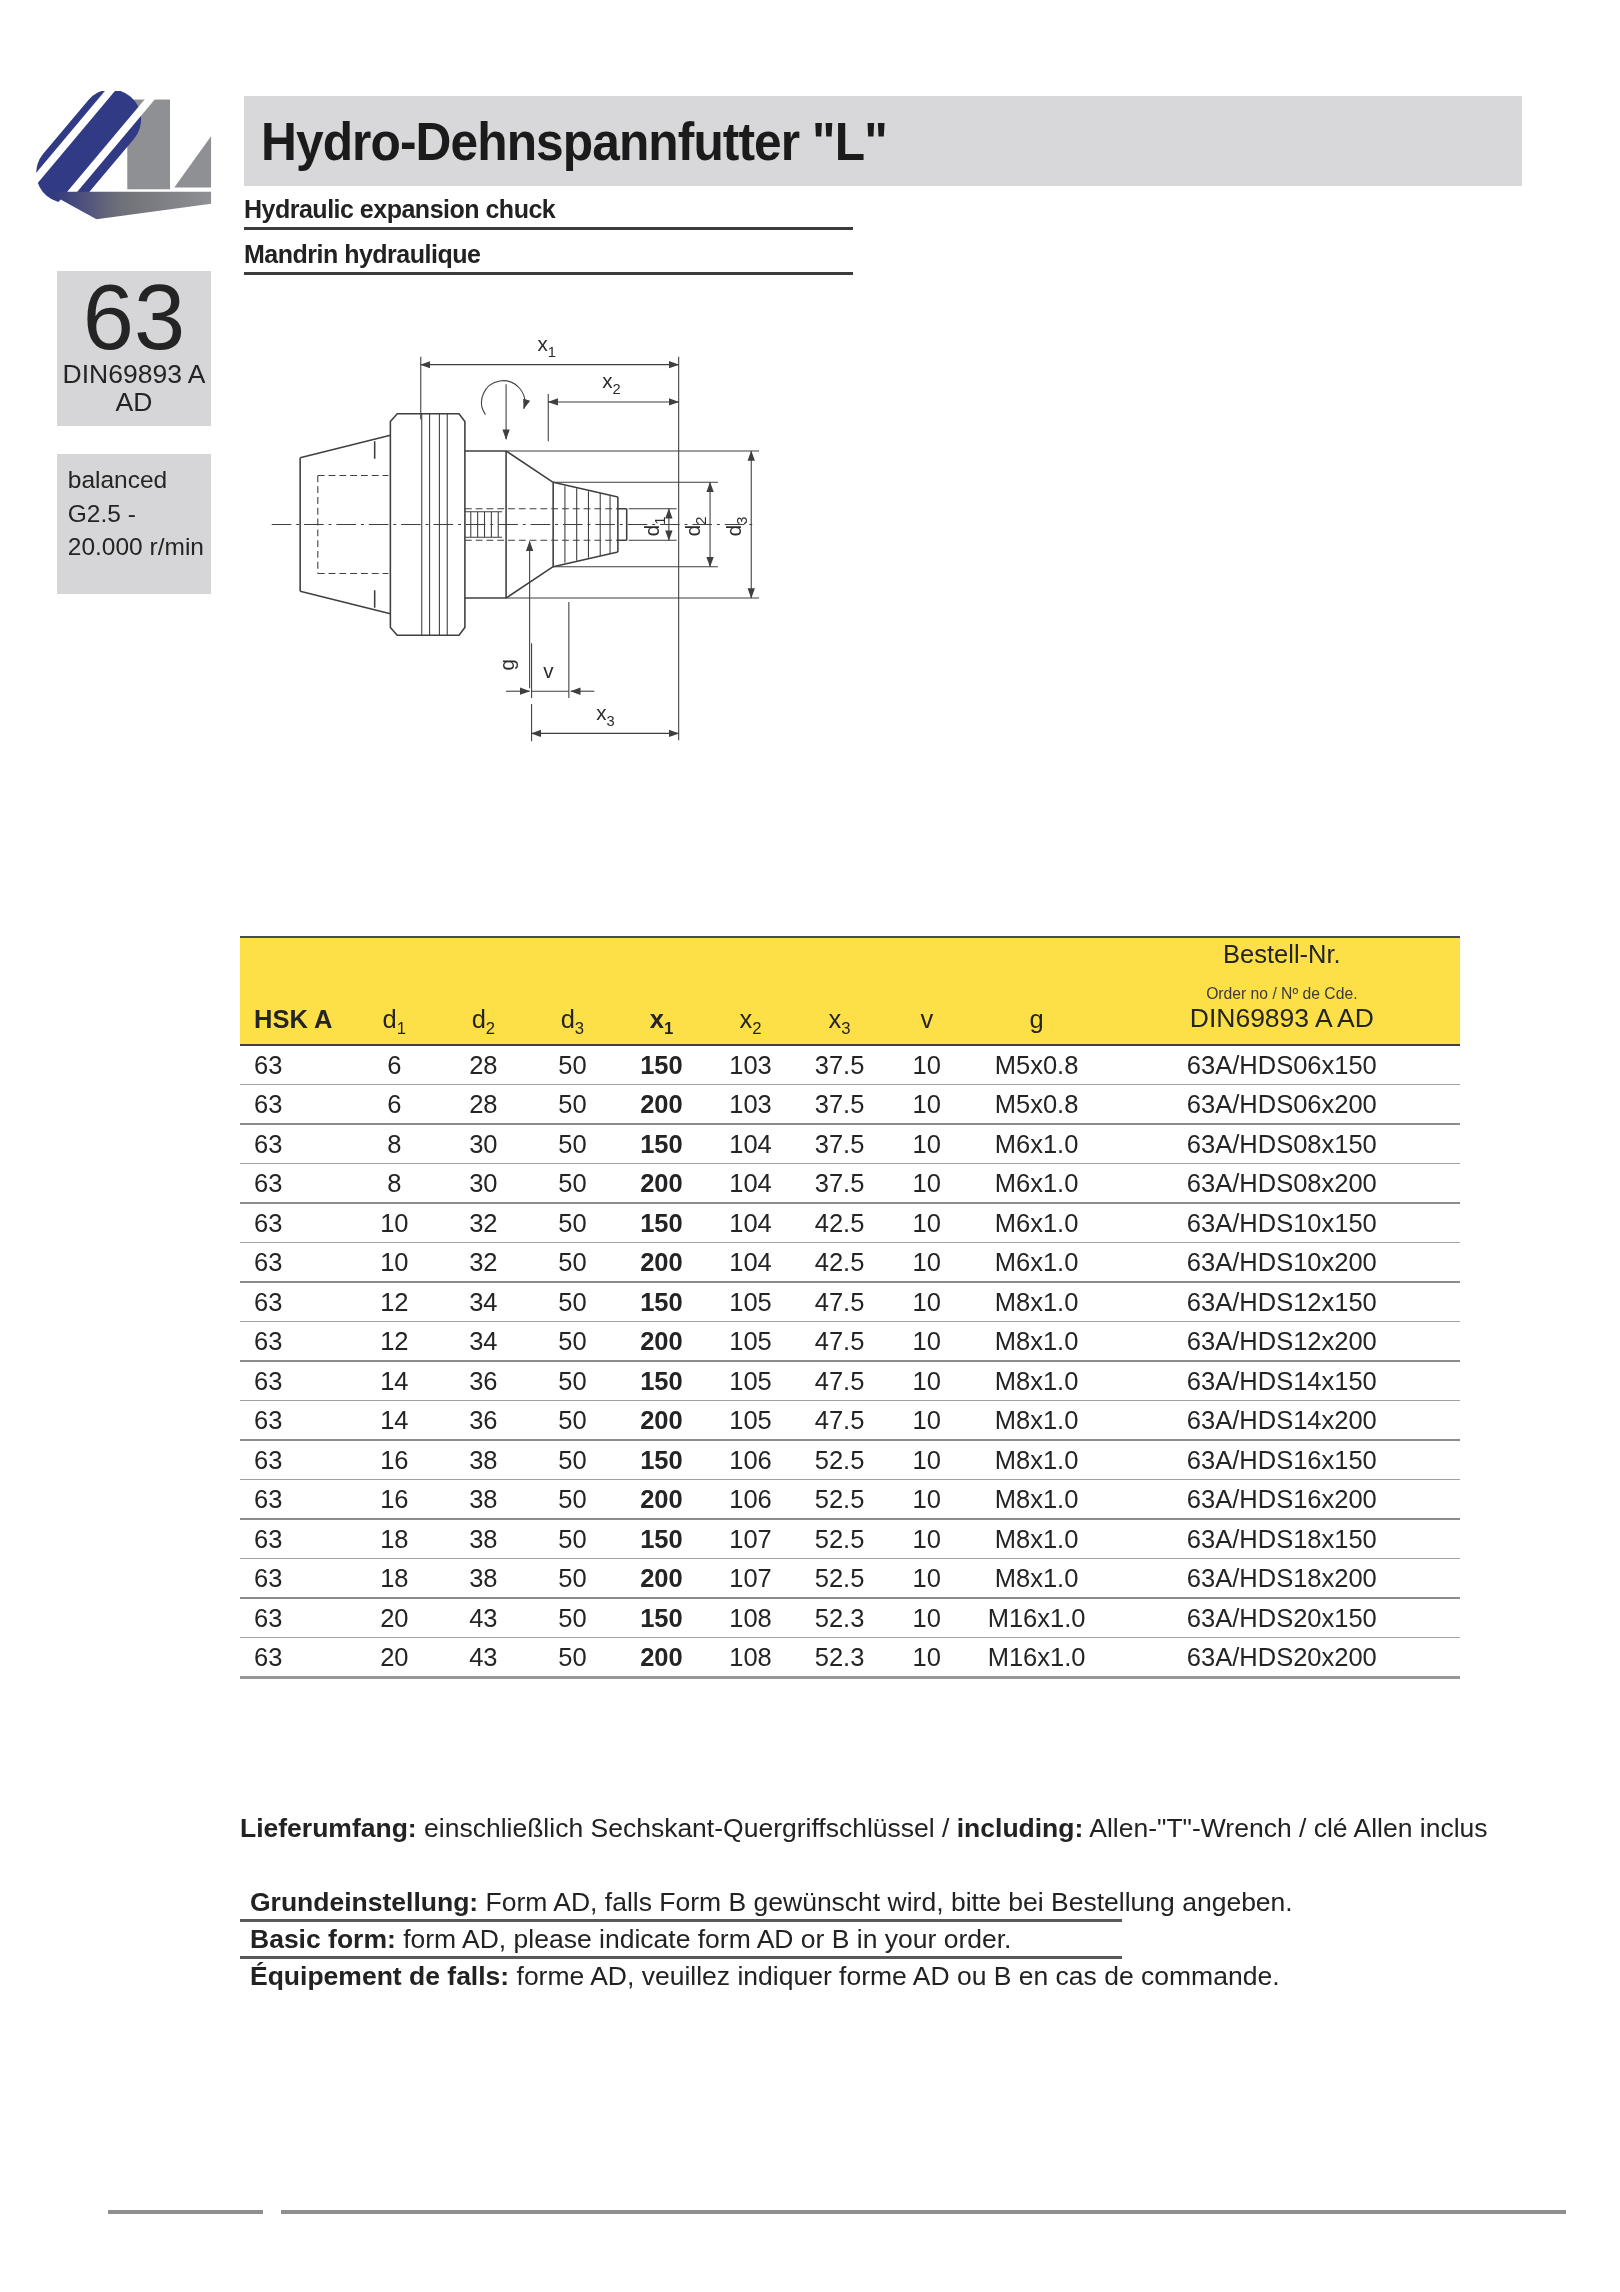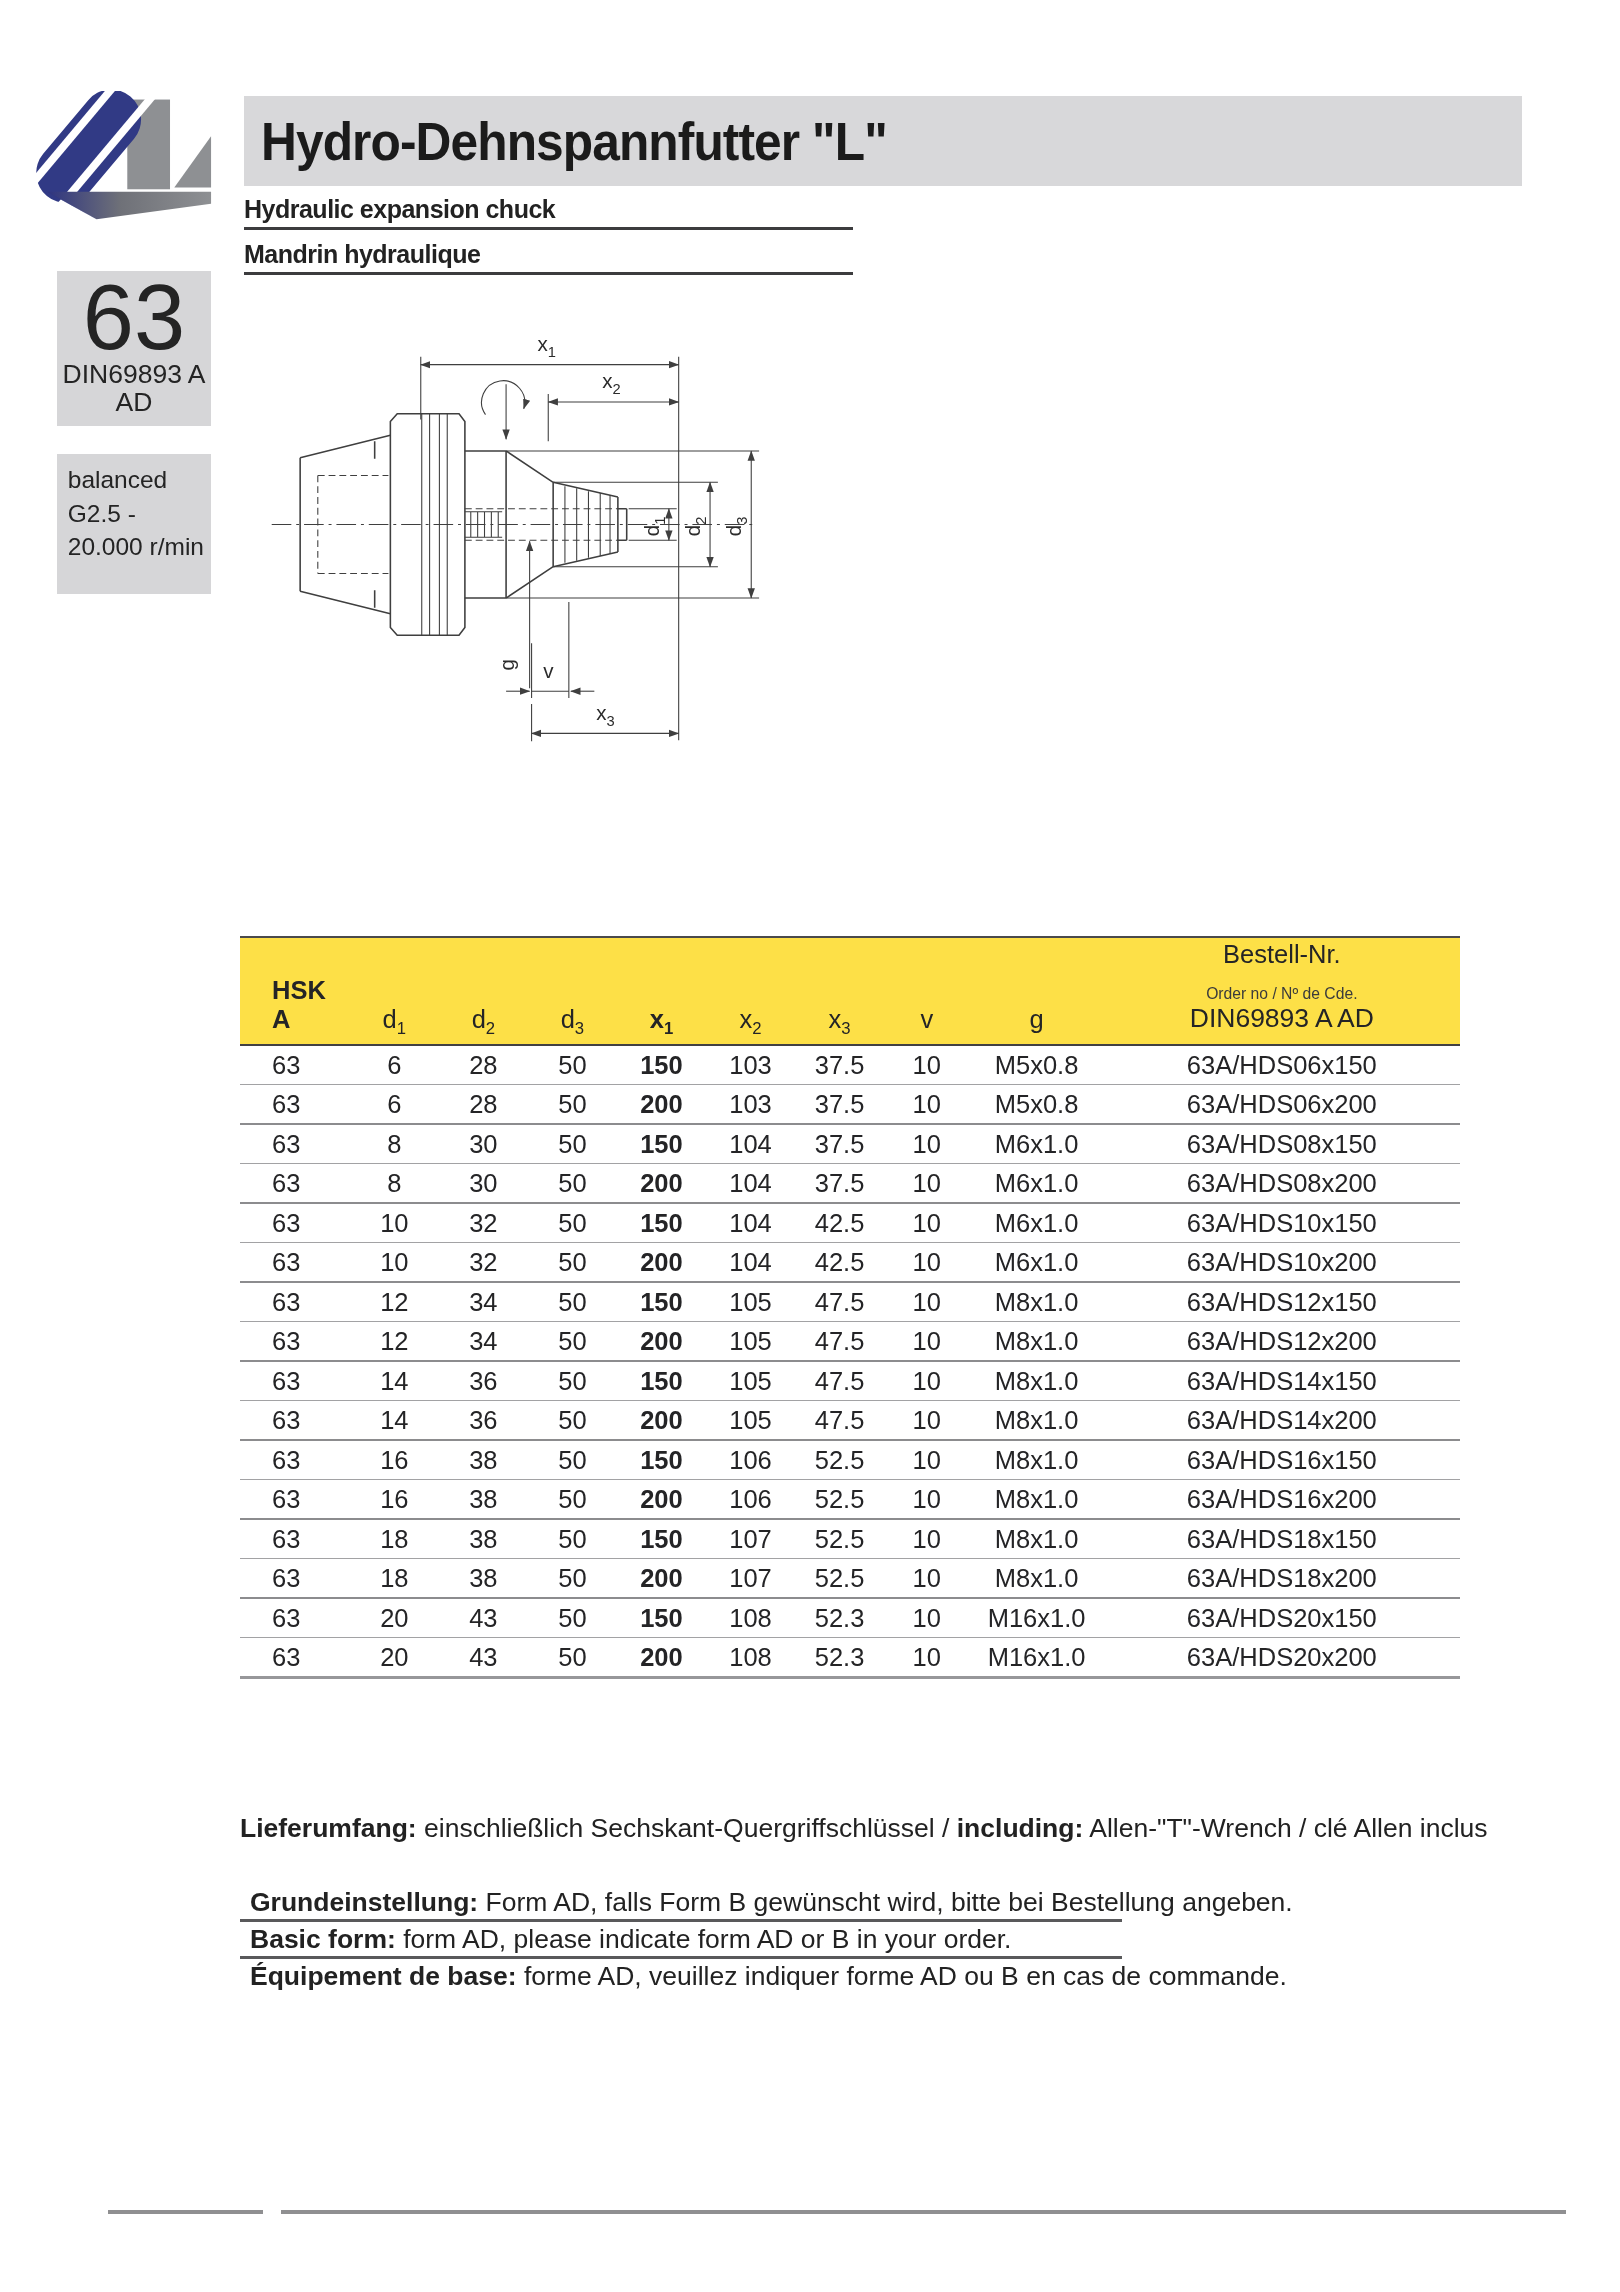--- a/index.html
+++ b/index.html
@@ -29,21 +29,21 @@
   .drawing{position:absolute;left:257px;top:294px;width:608px;height:461px;}
   .drawing svg{width:100%;height:100%;}
   .drawing text{font-family:"Liberation Sans",sans-serif;font-size:21px;fill:#2b2b2b;}
 
   
   .spec-table{position:absolute;left:240px;top:936px;width:1220px;border-collapse:collapse;
               table-layout:fixed;font-size:25.5px;color:#242426;}
   .spec-table thead th{background:#fde047;font-weight:normal;vertical-align:bottom;
        height:108px;padding:0 0 9.8px 0;text-align:center;
        border-top:2.9px solid #4a4a4c;border-bottom:2.9px solid #414143;box-sizing:border-box;}
-  .spec-table th.first,.spec-table td.first{text-align:left;padding-left:32px;}
+  .spec-table th.first,.spec-table td.first{text-align:left;padding-left:14px;}
   .spec-table th.b,.spec-table td.b{font-weight:bold;}
   .spec-table td{height:38px;text-align:center;border-bottom:1px solid #a2a2a4;padding:0;}
   .spec-table tbody tr.pair-end td{border-bottom:2.9px double #8c8c8e;}
   .spec-table tbody tr:last-child td{border-bottom:3.9px solid #97979a;}
   .spec-table sub{font-size:16.7px;line-height:0;}
   .order-th div{text-align:center;}
   .oh1{font-size:25.5px;margin-bottom:16.7px;}
   .oh2{font-size:15.7px;color:#3a3a3c;}
   .oh3{font-size:26.5px;}
 
@@ -434,18 +434,18 @@
         </tr>
       </tbody>
   </table>
 
   <div class="note n-de"><b>Grundeinstellung:</b><span> Form AD, falls Form B gewünscht wird, bitte bei Bestellung angeben.</span></div>
 
   <div class="note n-delivery"><b>Lieferumfang:</b><span> einschließlich Sechskant-Quergriffschlüssel / </span><b>including:</b><span> Allen-"T"-Wrench / clé Allen inclus</span></div>
   <div class="noterule nr1"></div>
   <div class="note n-en"><b>Basic form:</b><span> form AD, please indicate form AD or B in your order.</span></div>
   <div class="noterule nr2"></div>
-  <div class="note n-fr"><b>Équipement de base:</b><span> forme AD, veuillez indiquer forme AD ou B en cas de commande.</span></div>
+  <div class="note n-fr"><b>Équipement de falls:</b><span> forme AD, veuillez indiquer forme AD ou B en cas de commande.</span></div>
 
   <div class="footline fl-short"></div>
   <div class="footline fl-long"></div>
 </div>
 
 
 </body></html>

